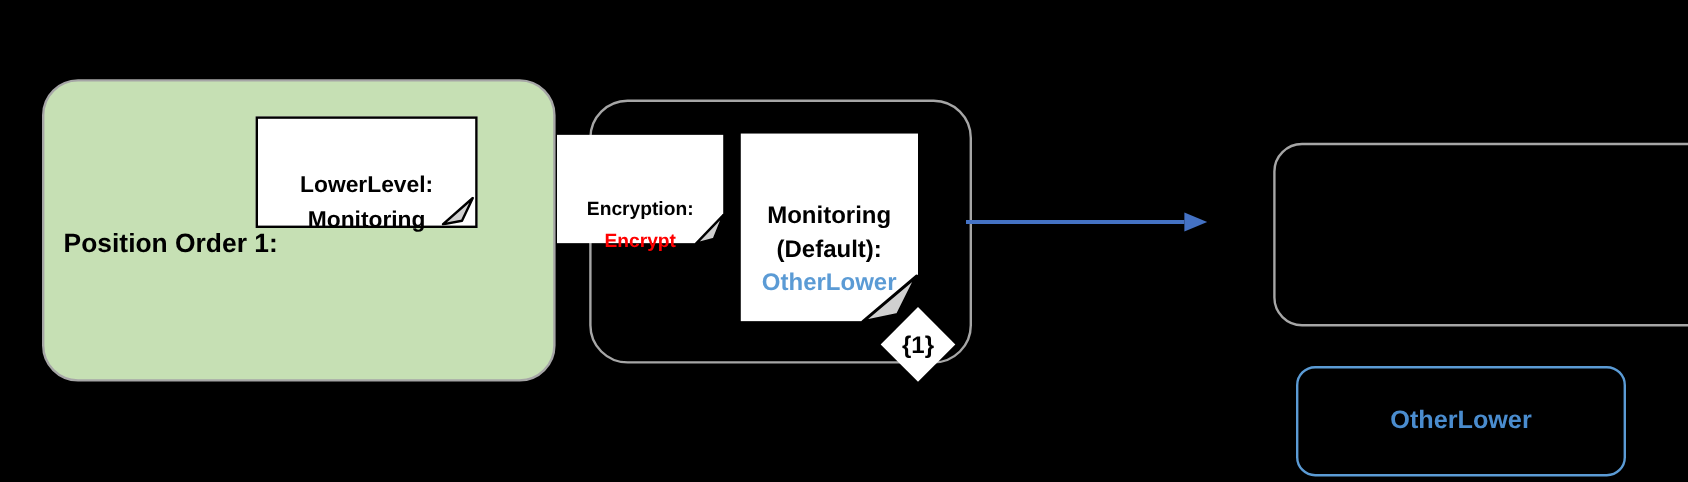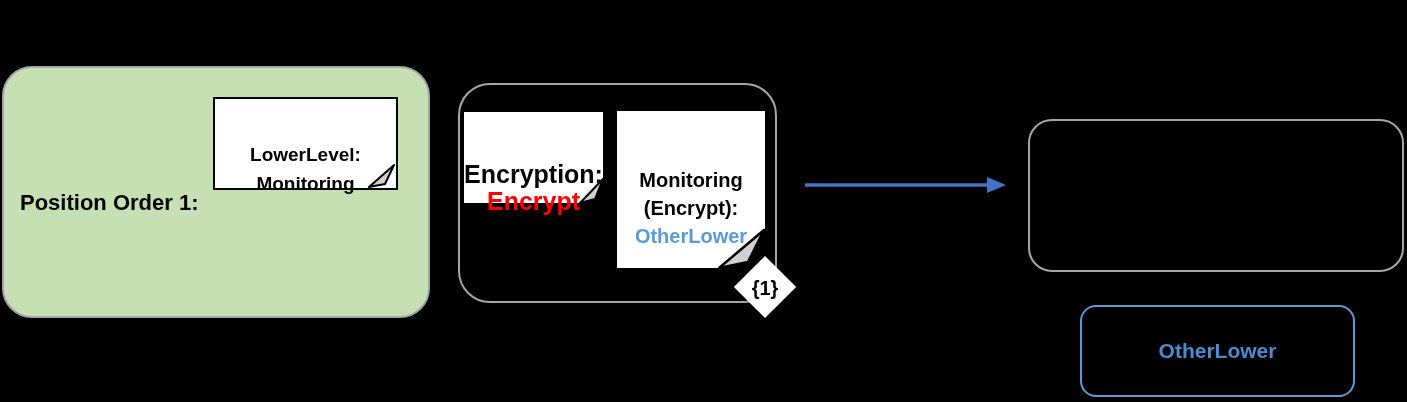--- a/index.html
+++ b/index.html
@@ -1,21 +1,21 @@
 <!DOCTYPE html>
 <html><head>
 <meta charset="utf-8">
 <style>
   html, body { margin:0; padding:0; background:#000; }
   .canvas {
     position:relative; width:1407px; height:402px; background:#000000;
     overflow:hidden; font-family:"Liberation Sans", sans-serif;
   }
   
-  .groupbox { position:absolute; box-sizing:border-box; border:2.5px solid #a6a6a6; }
+  .groupbox { position:absolute; box-sizing:border-box; border:2.5px solid #a6a6a6;margin-left:33px; }
   .g-position { left:2px; top:66px; width:428px; height:252px; background:#c6e0b4; border-radius:30px; }
   .g-policy   { left:458px; top:83px; width:319px; height:220px; background:transparent; border-radius:32px; }
   .g-result   { left:1028px; top:119px; width:376px; height:153px; background:transparent; border-radius:24px; border-width:2px; }
   .g-otherlower {
     position:absolute; left:1080px; top:305px; width:275px; height:92px;
     box-sizing:border-box; border:2px solid #5b9bd5; border-radius:16px;
     display:flex; align-items:center; justify-content:center;
   }
   .g-otherlower .lbl { color:#4a8cce; font-weight:bold; font-size:21px; }
 
@@ -31,21 +31,21 @@
     position:relative; z-index:1; text-align:center; color:#000;
     font-weight:bold;
     margin-top:40px;
   }
   .n-lowerlevel { left:213px; top:97px; width:185px; height:93px; }
   .n-lowerlevel .paper { border:2px solid #000; box-sizing:border-box; }
   .n-lowerlevel .note-text { font-size:19px; line-height:29px; padding-top:3px; }
 
   .n-encryption { left:464px; top:112px; width:139px; height:91px; }
   .n-encryption .paper { clip-path:polygon(0 0,100% 0,100% calc(100% - 24px),calc(100% - 22px) 100%,0 100%); }
-  .n-encryption .note-text { font-size:25px; line-height:27px; padding-top:9px; }
+  .n-encryption .note-text { font-size:16px; line-height:27px; padding-top:9px; }
 
   .n-monitoring { left:617px; top:111px; width:148px; height:157px; }
   .n-monitoring .paper { clip-path:polygon(0 0,100% 0,100% calc(100% - 38px),calc(100% - 46px) 100%,0 100%); }
   .n-monitoring .note-text { font-size:20px; line-height:28px; padding-top:15px; }
 
   .fold { position:absolute; z-index:2; }
   .red  { color:#ff0000;text-align:center; }
   .blue { color:#5b9bd5; }
 
   
@@ -90,21 +90,21 @@
     </div>
     <svg class="fold" style="right:-2px; bottom:-1px;" width="26" height="26" viewBox="0 0 26 26">
       <polygon points="1,25 24,1 16,21" fill="#d0d0d0" stroke="#000000" stroke-width="2" stroke-linejoin="round"></polygon>
     </svg>
   </div>
 
   <div class="note-wrap n-monitoring">
     <div class="paper"></div>
     <div class="note-text">
       <div>Monitoring</div>
-      <div>(Encrypt):</div>
+      <div>(Default):</div>
       <div class="blue">OtherLower</div>
     </div>
     <svg class="fold" style="right:-2px; bottom:-2px;" width="50" height="42" viewBox="0 0 50 42">
       <polygon points="2,40 47,2 31,34" fill="#d0d0d0" stroke="#000000" stroke-width="2.5" stroke-linejoin="round"></polygon>
     </svg>
   </div>
 
   <div class="diamond"></div>
   <div class="diamond-label">{1}</div>
 

